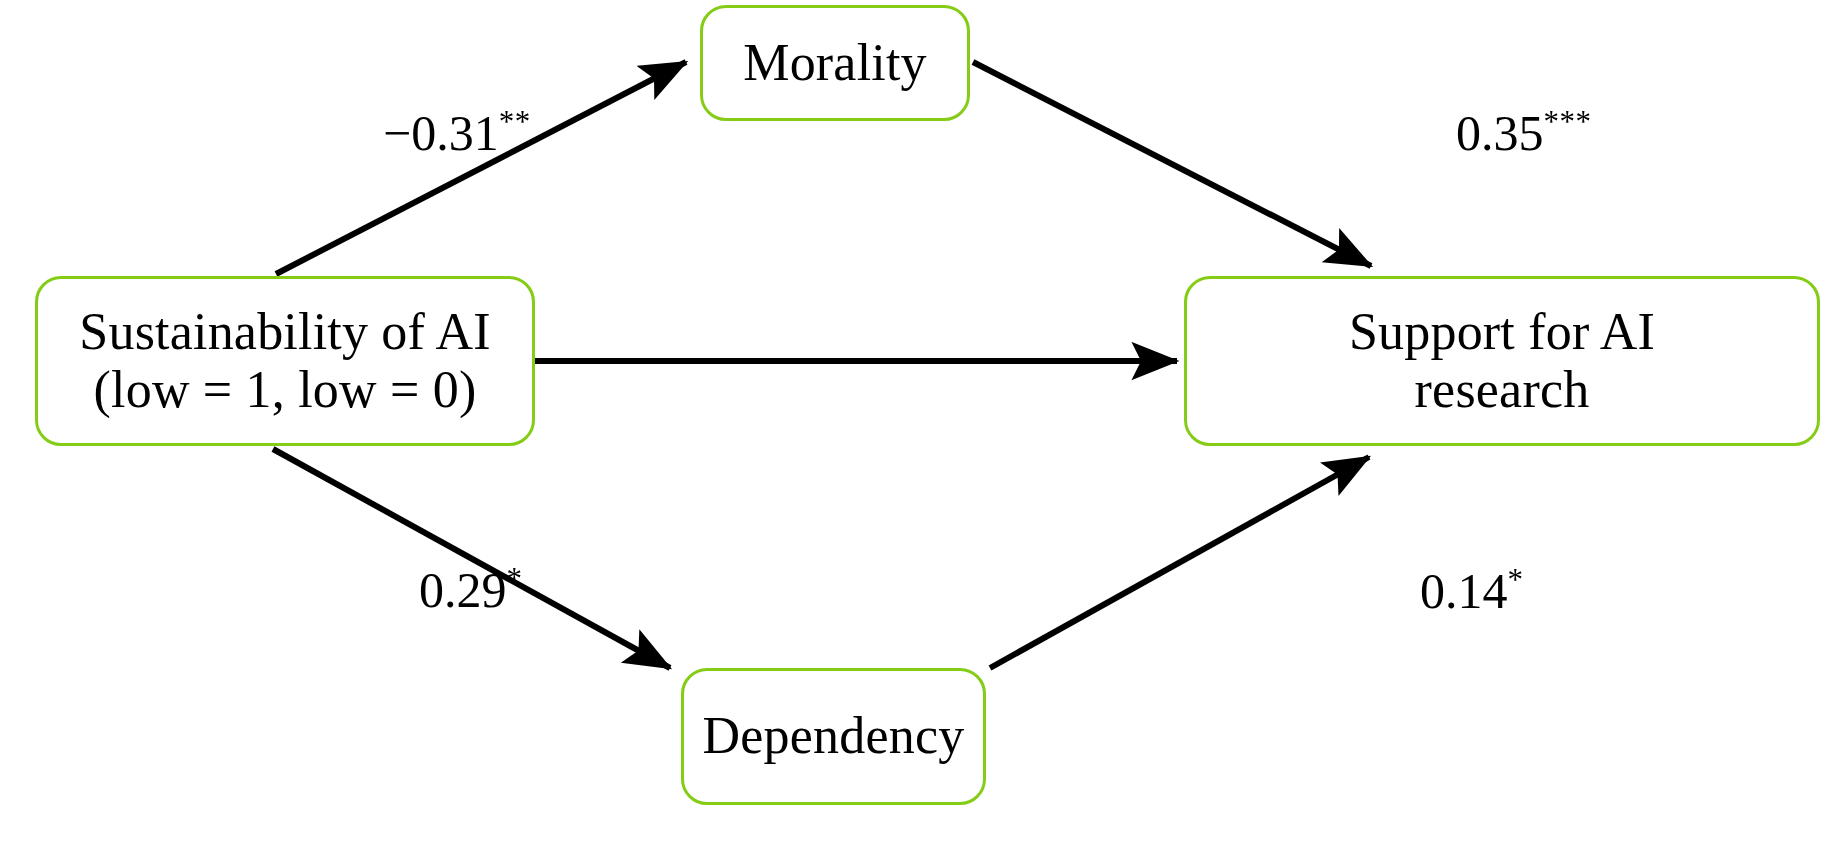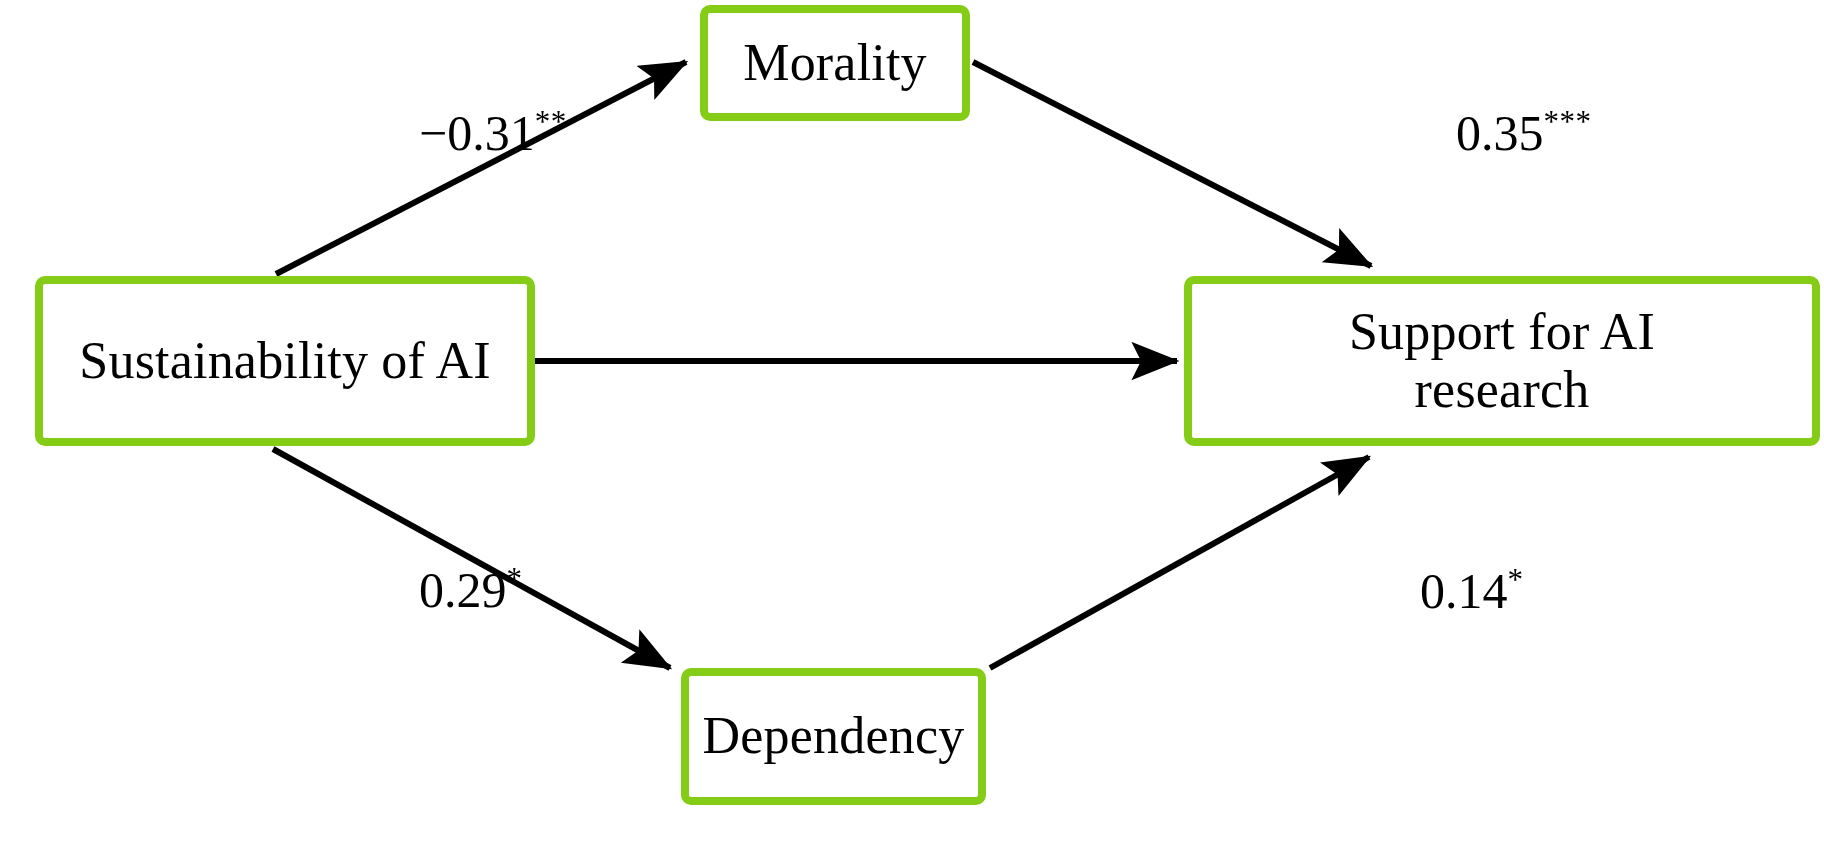--- a/index.html
+++ b/index.html
@@ -23,22 +23,22 @@
     position: absolute;
     left: 0;
     top: 0;
     width: 1824px;
     height: 858px;
   }
   .node-box {
     position: absolute;
     box-sizing: border-box;
     background: #ffffff;
-    border: 8px solid #84cc16;
-    border-radius: 10px;
+    border: 3px solid #84cc16;
+    border-radius: 26px;
     display: flex;
     flex-direction: column;
     align-items: center;
     justify-content: center;
     text-align: center;
     z-index: 3;
   }
   .node-line {
     display: block;
     font-size: 52px;
@@ -65,21 +65,21 @@
     white-space: nowrap;
     z-index: 4;
     color: #000000;
   }
   .edge-label sup {
     font-size: 0.62em;
     vertical-align: super;
     line-height: 0;
     letter-spacing: 0.5px;
   }
-  #label-sus-mor   { left: 383px;  top: 108px; margin-left: 36px; }
+  #label-sus-mor   { left: 383px;  top: 108px; }
   #label-mor-sup   { left: 1456px; top: 108px; }
   #label-sus-sup   { left: 850px;  top: 296px; }
   #label-sus-dep   { left: 419px;  top: 565px; }
   #label-dep-sup   { left: 1420px; top: 566px; }
 </style>
 </head>
 <body>
 
 <div id="diagram-root">
 
@@ -96,20 +96,21 @@
 
     <line x1="508" y1="361" x2="1177" y2="361" stroke="#000000" stroke-width="6" marker-end="url(#arrowhead)"></line>
 
     <line x1="273" y1="449" x2="670" y2="668" stroke="#000000" stroke-width="6" marker-end="url(#arrowhead)"></line>
 
     <line x1="990" y1="668" x2="1369" y2="457" stroke="#000000" stroke-width="6" marker-end="url(#arrowhead)"></line>
   </svg>
 
   <div class="node-box" id="node-sustainability">
     <span class="node-line">Sustainability of AI</span>
+    <span class="node-line">(low = 1, low = 0)</span>
   </div>
 
   <div class="node-box" id="node-morality">
     <span class="node-line">Morality</span>
   </div>
 
   <div class="node-box" id="node-dependency">
     <span class="node-line">Dependency</span>
   </div>
 

